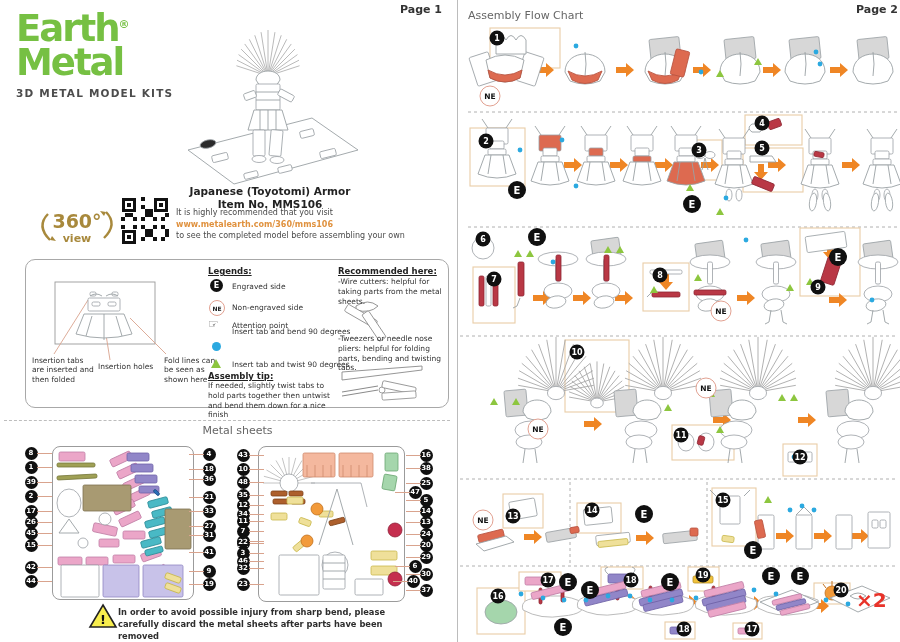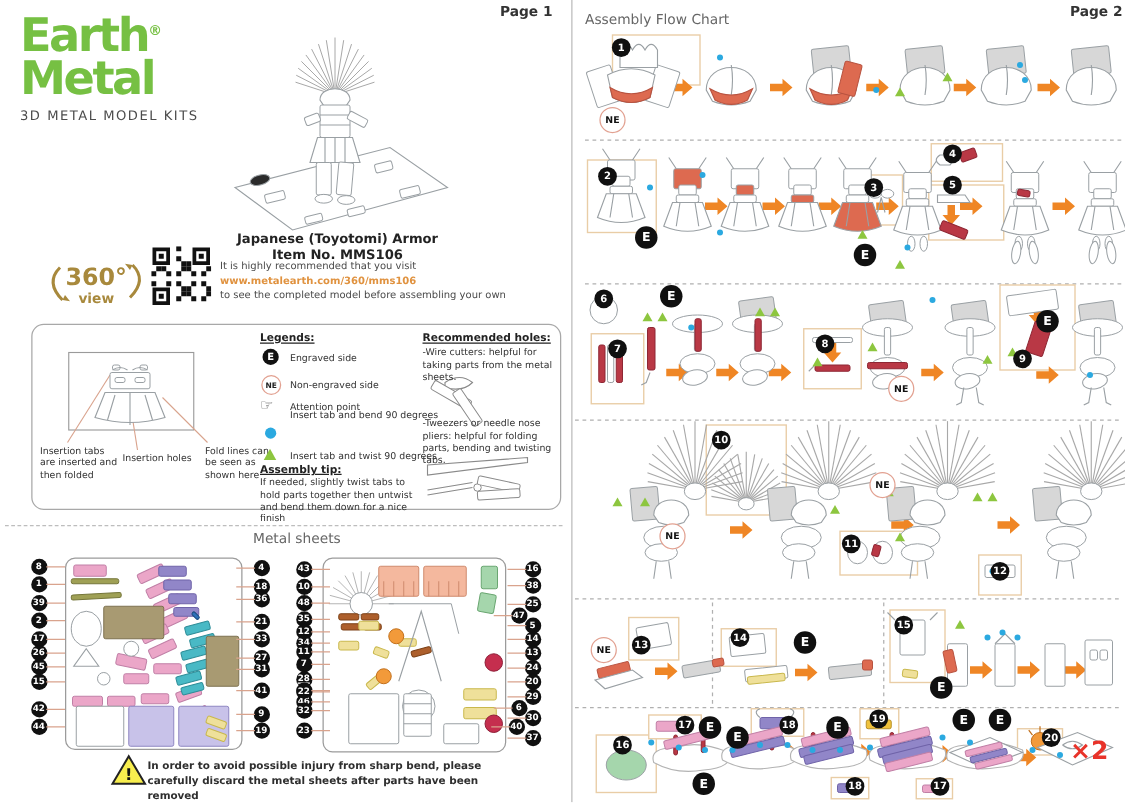--- a/index.html
+++ b/index.html
@@ -6,21 +6,21 @@
   .canvas{position:relative;width:900px;height:642px;background:#fff;overflow:hidden;
           font-family:"DejaVu Sans",sans-serif;color:#3a3a3a}
   .abs{position:absolute}
   
   .divider{position:absolute;left:457px;top:0;width:1px;height:642px;background:#bcbcbc}
   .pagelabel{position:absolute;font:bold 11px "DejaVu Sans",sans-serif;color:#333}
   
   .logo{position:absolute;left:16px;top:12px;width:170px}
   .logo-line{font-weight:bold;font-size:37px;line-height:.92;letter-spacing:-2px;color:#76c043}
   .logo .reg{font-size:11px;letter-spacing:0;vertical-align:super}
-  .tagline{margin-top:7px;font-weight:normal;font-size:10.5px;letter-spacing:1.2px;color:#4c4c4c}
+  .tagline{margin-top:7px;font-weight:bold;font-size:10.5px;letter-spacing:1.2px;color:#4c4c4c}
   
   .title-block{position:absolute;left:150px;top:185px;width:240px;text-align:center;
                font-weight:bold;font-size:10.5px;line-height:1.25;color:#222}
   .reco{position:absolute;left:176px;top:207px;width:276px;font-size:8px;line-height:1.45;color:#4a4a4a}
   .reco .url{color:#e0923f;font-weight:bold}
   
   .infobox{position:absolute;left:25px;top:259px;width:422px;height:147px;
            border:1.5px solid #a8a8a8;border-radius:10px}
   .ib-label{position:absolute;font-size:7.5px;line-height:1.25;color:#333}
   .ib-head{position:absolute;font-weight:bold;font-size:8.5px;text-decoration:underline;color:#222}
@@ -204,21 +204,21 @@
       <span class="ic ic-tri" style="left:185px;top:99px"></span>
       <div class="leg-item-label" style="left:206px;top:22px;width:120px">Engraved side</div>
       <div class="leg-item-label" style="left:206px;top:43px;width:120px">Non-engraved side</div>
       <div class="leg-item-label" style="left:206px;top:61px;width:120px">Attention point</div>
       <div class="leg-item-label" style="left:206px;top:67px;width:126px">Insert tab and bend 90 degrees</div>
       <div class="leg-item-label" style="left:206px;top:100px;width:126px">Insert tab and twist 90 degrees</div>
 
       <div class="ib-head" style="left:182px;top:111px">Assembly tip:</div>
       <div class="tip-text" style="left:182px;top:121px;width:122px">If needed, slightly twist tabs to hold parts together then untwist and bend them down for a nice finish</div>
 
-      <div class="ib-head" style="left:312px;top:6px">Recommended holes:</div>
+      <div class="ib-head" style="left:312px;top:6px">Recommended here:</div>
       <div class="tool-text" style="left:312px;top:17px;width:106px">-Wire cutters: helpful for taking parts from the metal sheets.</div>
       <div class="tool-text" style="left:312px;top:74px;width:106px">-Tweezers or needle nose pliers: helpful for folding parts, bending and twisting tabs.</div>
     </div>
 
     <div class="dash-top"></div>
     <div class="ms-head">Metal sheets</div>
 
     <div class="sheet" style="left:52px;top:446px;width:140px;height:152px">
       <svg id="sheet1-svg" width="140" height="152">
           <rect x="6" y="5" width="26" height="9" rx="1.5" fill="#eba6c8" stroke="#c07fa6" stroke-width="0.8" transform="rotate(0 19 9.5)"></rect>
@@ -340,21 +340,21 @@
       <div class="chip L" style="left: 236.5px; top: 475.5px;">48</div>
       <div class="chip L" style="left: 236.5px; top: 488.5px;">35</div>
       <div class="chip L" style="left: 236.5px; top: 498.5px;">12</div>
       <div class="chip L" style="left: 236.5px; top: 507.5px;">34</div>
       <div class="chip L" style="left: 236.5px; top: 514.5px;">11</div>
       <div class="chip L" style="left: 236.5px; top: 524.5px;">7</div>
       <div class="chip L" style="left: 236.5px; top: 536.5px; text-decoration: underline;">28</div>
       <div class="chip L" style="left: 236.5px; top: 546.5px;">3</div>
       <div class="chip L" style="left: 236.5px; top: 554.5px;">46</div>
       <div class="chip L" style="left: 236.5px; top: 561.5px;">32</div>
-      <div class="chip L" style="left: 236.5px; top: 546px;">22</div>
+      <div class="chip L" style="left: 236.5px; top: 535px;">22</div>
       <div class="chip L" style="left: 236.5px; top: 577.5px;">23</div>
       <div class="chip R" style="left: 419.5px; top: 448.5px;">16</div>
       <div class="chip R" style="left: 419.5px; top: 461.5px;">38</div>
       <div class="chip R" style="left: 419.5px; top: 476.5px;">25</div>
       <div class="chip R" style="left: 408.5px; top: 485.5px;">47</div>
       <div class="chip R" style="left: 419.5px; top: 493.5px;">5</div>
       <div class="chip R" style="left: 419.5px; top: 504.5px;">14</div>
       <div class="chip R" style="left: 419.5px; top: 515.5px;">13</div>
       <div class="chip R" style="left: 419.5px; top: 527.5px;">24</div>
       <div class="chip R" style="left: 419.5px; top: 538.5px;">20</div>

